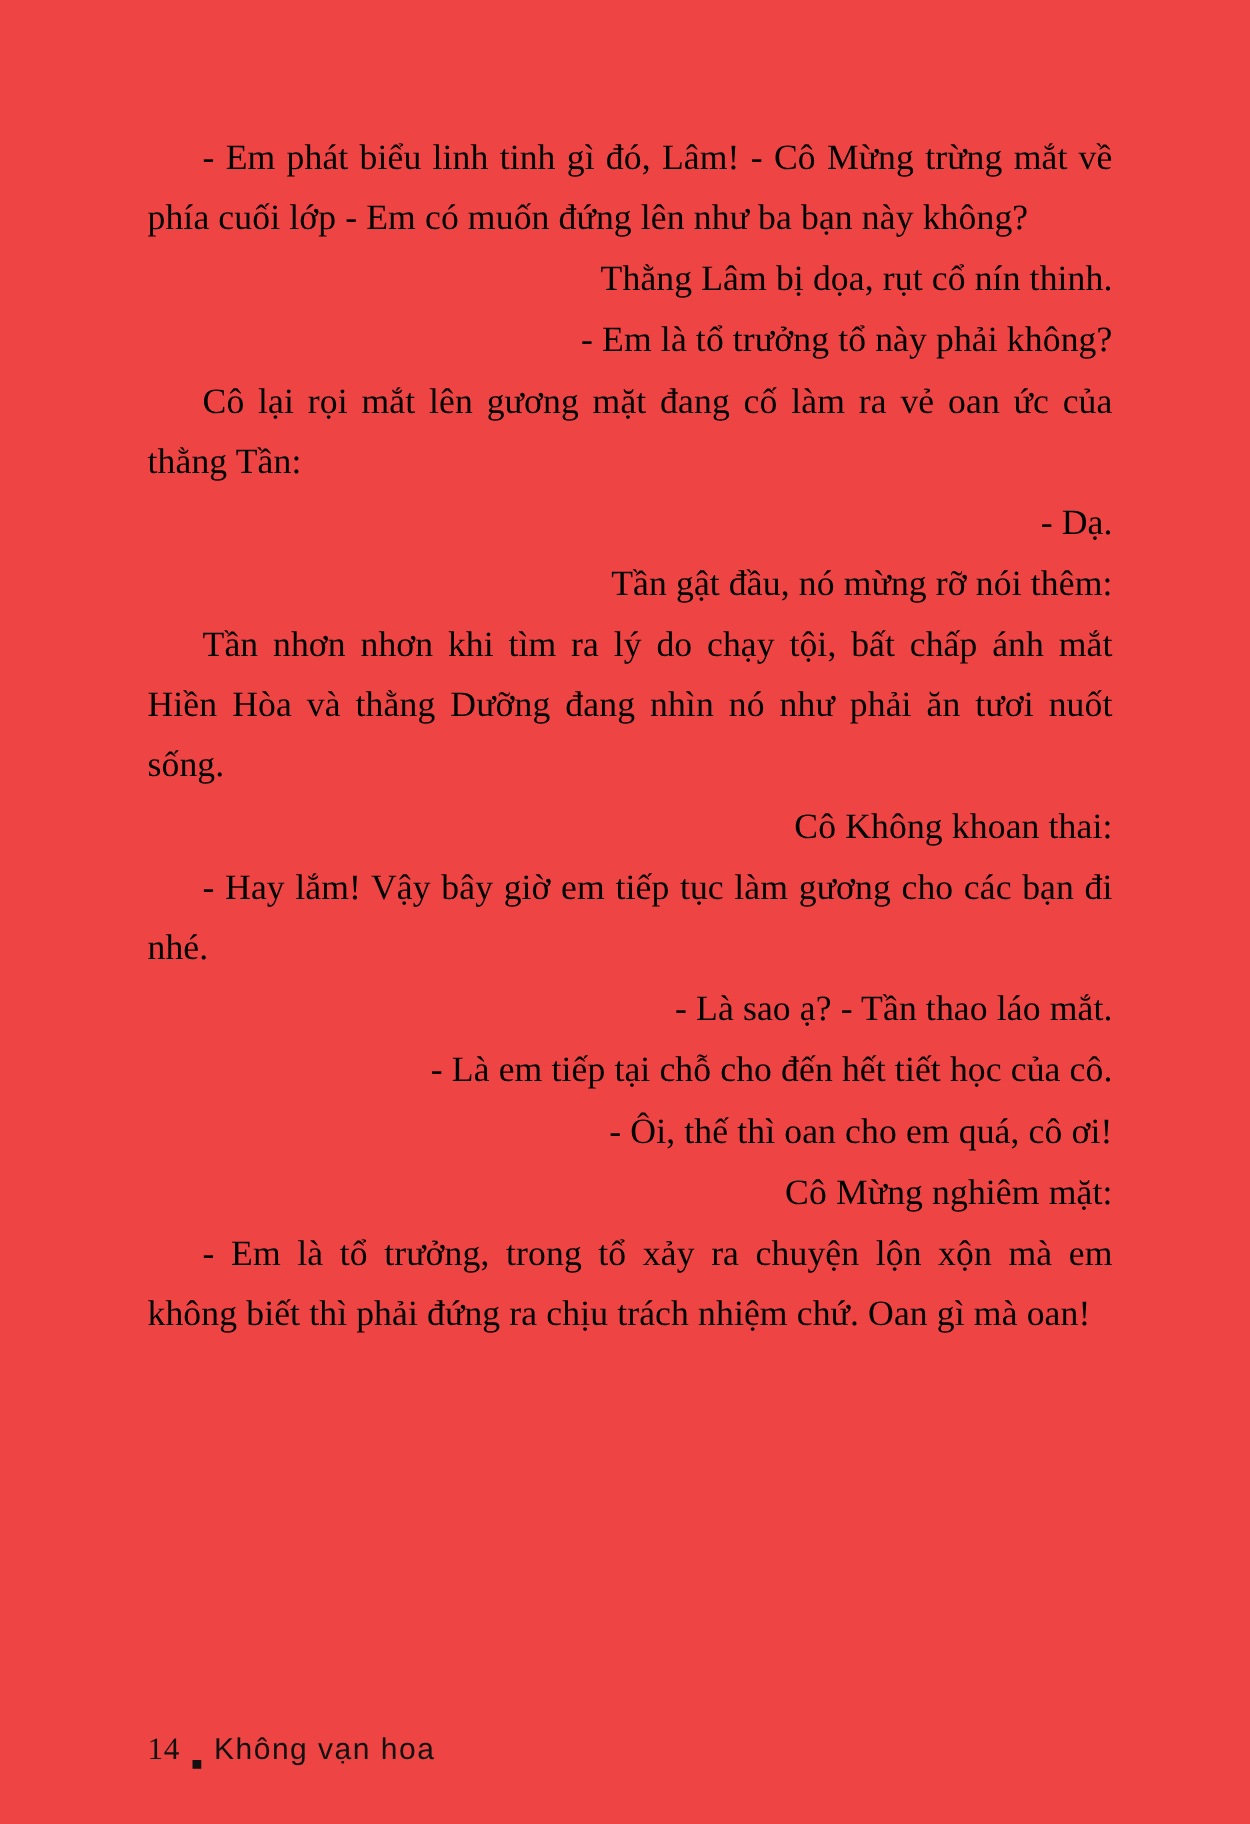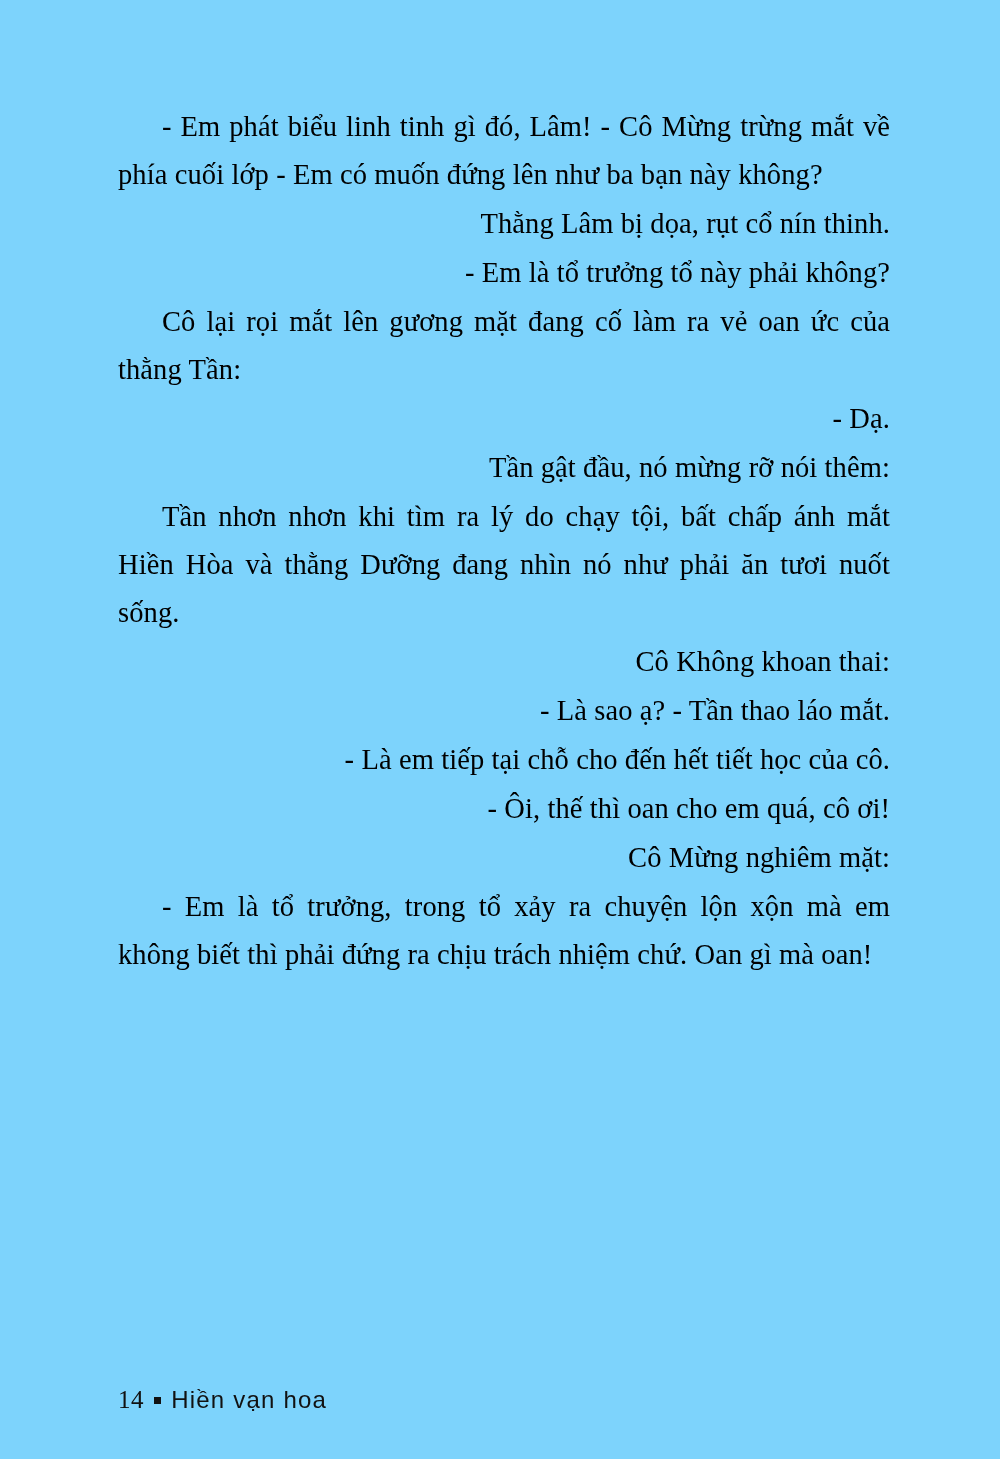--- a/index.html
+++ b/index.html
@@ -4,21 +4,21 @@
 <style>
   html, body {
     margin: 0;
     padding: 0;
     background: #ffffff;
   }
   .page {
     position: relative;
     width: 1000px;
     height: 1459px;
-    background: #7dd3fc;
+    background: #ef4444;
     overflow: hidden;
     font-family: "Liberation Serif", serif;
     color: #000000;
   }
   .text-block {
     position: absolute;
     left: 118px;
     top: 103px;
     width: 772px;
   }
@@ -36,21 +36,21 @@
   }
   .footer {
     position: absolute;
     left: 118px;
     bottom: 44px;
     font-size: 25px;
     line-height: 30px;
     letter-spacing: 0.6px;
     color: #111111;
     display: flex;
-    align-items: center;
+    align-items: flex-end;
     gap: 9px;
   }
   .footer .pg-num {
     font-family: "Liberation Serif", serif;
   }
   .footer .sep {
     display: inline-block;
     width: 7px;
     height: 7px;
     background: #111111;
@@ -69,26 +69,27 @@
 
   <div class="text-block">
     <p class="para">- Em phát biểu linh tinh gì đó, Lâm! - Cô Mừng trừng mắt về phía cuối lớp - Em có muốn đứng lên như ba bạn này không?</p>
     <p class="para last-short">Thằng Lâm bị dọa, rụt cổ nín thinh.</p>
     <p class="para last-short">- Em là tổ trưởng tổ này phải không?</p>
     <p class="para">Cô lại rọi mắt lên gương mặt đang cố làm ra vẻ oan ức của thằng Tần:</p>
     <p class="para last-short">- Dạ.</p>
     <p class="para last-short">Tần gật đầu, nó mừng rỡ nói thêm:</p>
     <p class="para">Tần nhơn nhơn khi tìm ra lý do chạy tội, bất chấp ánh mắt Hiền Hòa và thằng Dưỡng đang nhìn nó như phải ăn tươi nuốt sống.</p>
     <p class="para last-short">Cô Không khoan thai:</p>
+    <p class="para">- Hay lắm! Vậy bây giờ em tiếp tục làm gương cho các bạn đi nhé.</p>
     <p class="para last-short">- Là sao ạ? - Tần thao láo mắt.</p>
     <p class="para last-short">- Là em tiếp tại chỗ cho đến hết tiết học của cô.</p>
     <p class="para last-short">- Ôi, thế thì oan cho em quá, cô ơi!</p>
     <p class="para last-short">Cô Mừng nghiêm mặt:</p>
     <p class="para">- Em là tổ trưởng, trong tổ xảy ra chuyện lộn xộn mà em không biết thì phải đứng ra chịu trách nhiệm chứ. Oan gì mà oan!</p>
   </div>
 
   <div class="footer">
     <span class="pg-num">14</span>
     <span class="sep"></span>
-    <span class="book-title">Hiền vạn hoa</span>
+    <span class="book-title">Không vạn hoa</span>
   </div>
 
 </div>
 
 </body></html>

